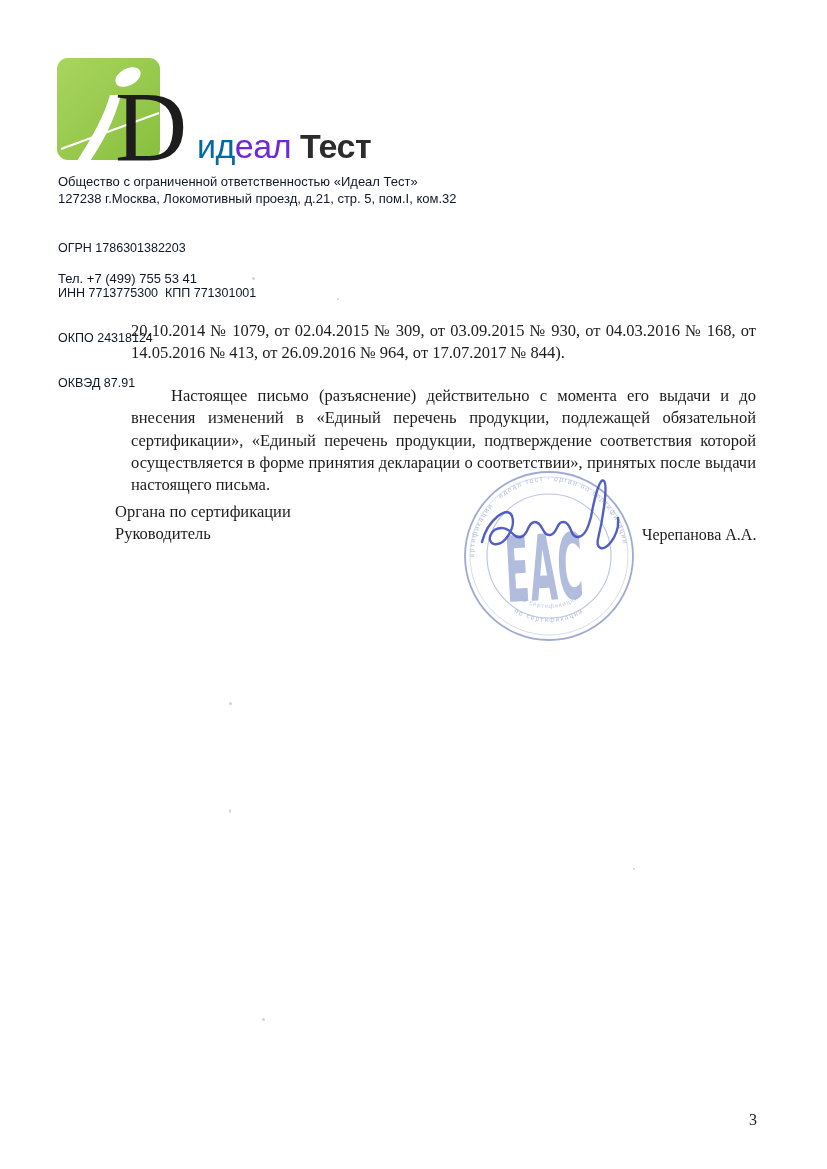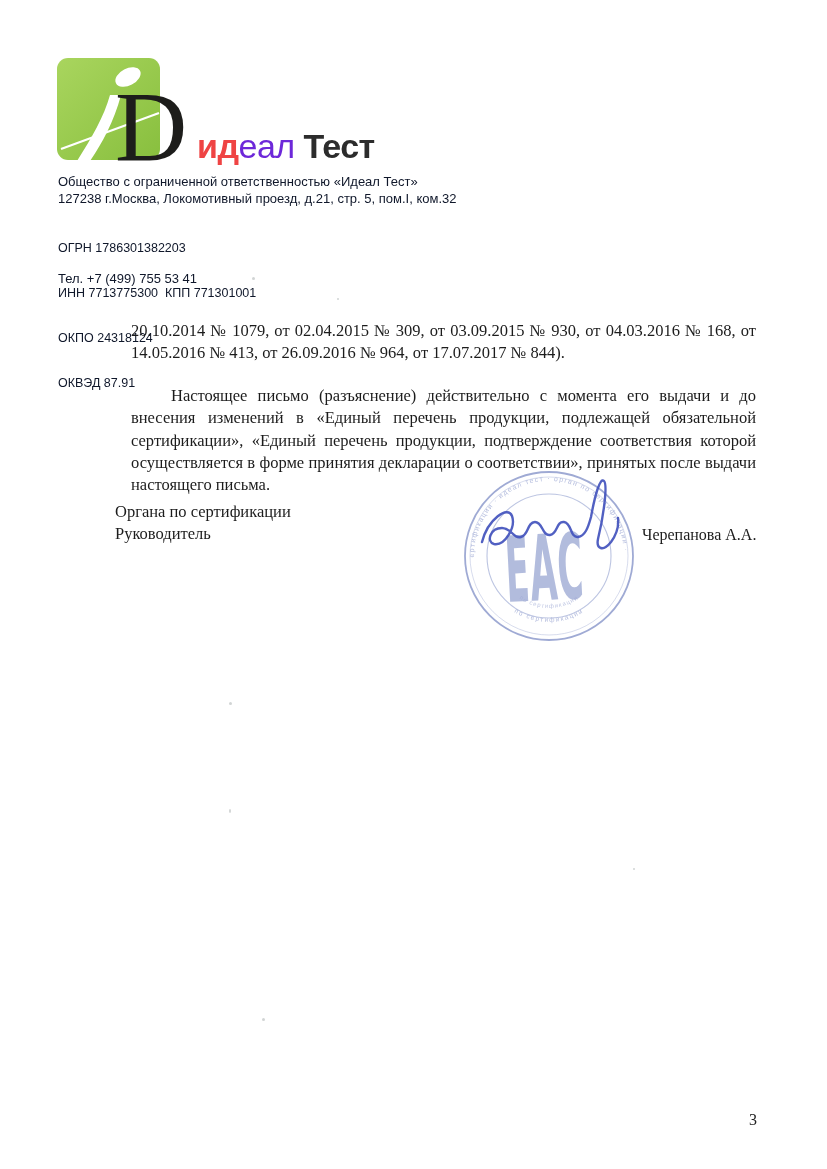--- a/index.html
+++ b/index.html
@@ -10,21 +10,21 @@
     font-family:"Liberation Sans", sans-serif;
     overflow:hidden;
   }
   
   .logo-svg{position:absolute;left:55px;top:55px;}
   .wordmark{
     position:absolute;left:197px;top:129px;
     font-size:34px;line-height:34px;letter-spacing:-0.5px;
     white-space:nowrap;
   }
-  .wm-green{color:#ef4444;font-weight:bold;}
+  .wm-green{color:#0369a1;font-weight:normal;}
   .wm-dark{color:#6d28d9;font-weight:normal;}
   .wm-bold{color:#2c2c2c;font-weight:bold;}
   
   .lh{position:absolute;left:58px;color:#0f172a;}
   .lh-company{top:174px;font-size:13px;line-height:16.5px;width:420px;}
   .lh-reg{top:211px;font-size:12.5px;line-height:15px;white-space:pre-wrap;}
   .lh-phone{top:271px;font-size:13px;}
   
   .letter-body{
     position:absolute;left:115px;top:304px;width:657px;

